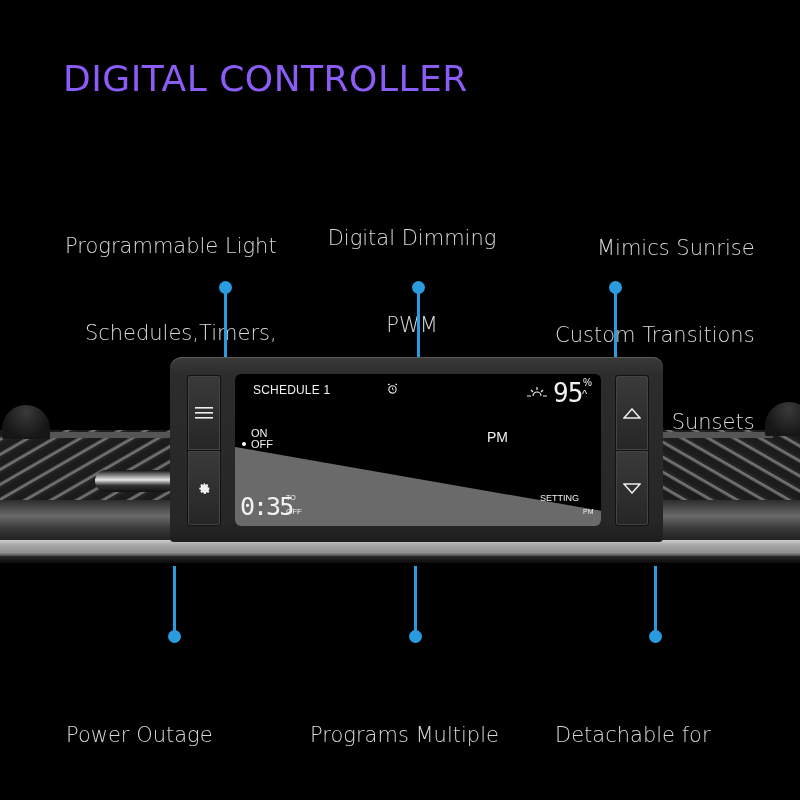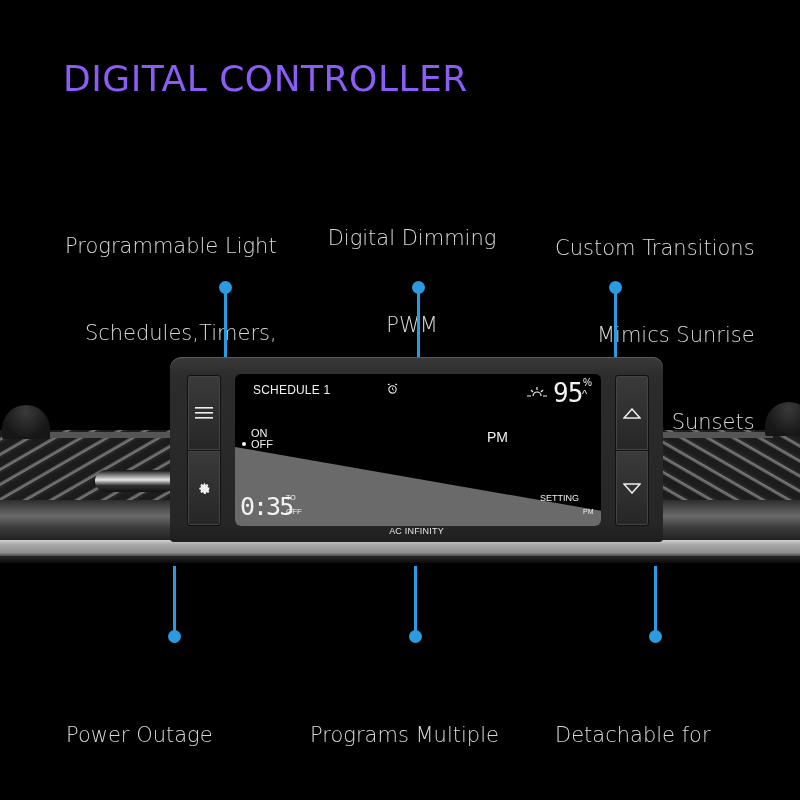--- a/index.html
+++ b/index.html
@@ -90,22 +90,22 @@
   <span class="ln">Programmable Light</span>
   <span class="ln">Schedules,Timers,</span>
   <span class="ln">Cycles</span>
 </div>
 <div class="feature center" style="left:316px; top:166px; width:192px;text-align:center;">
   <span class="ln">Digital Dimming</span>
   <span class="ln">PWM</span>
   <span class="ln">0% to 100%</span>
 </div>
 <div class="feature" style="left:555px; top:176px;">
+  <span class="ln">Mimics Sunrise</span>
   <span class="ln">Custom Transitions</span>
-  <span class="ln">Mimics Sunrise</span>
   <span class="ln">&amp; Sunsets</span>
 </div>
 
 <div class="callout-dot" style="left:219px; top:281px;"></div>
 <div class="callout-line" style="left:224px; top:287px; height:71px;"></div>
 <div class="callout-dot" style="left:412px; top:281px;"></div>
 <div class="callout-line" style="left:417px; top:287px; height:71px;"></div>
 <div class="callout-dot" style="left:609px; top:281px;"></div>
 <div class="callout-line" style="left:614px; top:287px; height:71px;"></div>
 
@@ -171,21 +171,20 @@
     </div>
     <div class="onoff-dot"></div>
     <div class="lcd ampm">PM</div>
     <div class="lcd countdown">0:35</div>
     <div class="lcd to">TO</div>
     <div class="lcd off-lbl">OFF</div>
     <div class="lcd setting-lbl">SETTING</div>
     <div class="lcd setting-time">10:30</div>
     <div class="lcd setting-ampm">PM</div>
   </div>
-  <div class="brand">AC INFINITY</div>
 </div>
 
 <div class="callout-line" style="left:173px; top:566px; height:70px;"></div>
 <div class="callout-dot" style="left:168px; top:630px;"></div>
 <div class="callout-line" style="left:414px; top:566px; height:70px;"></div>
 <div class="callout-dot" style="left:409px; top:630px;"></div>
 <div class="callout-line" style="left:654px; top:566px; height:70px;"></div>
 <div class="callout-dot" style="left:649px; top:630px;"></div>
 
 <div class="feature" style="left:66px; top:663px;">

